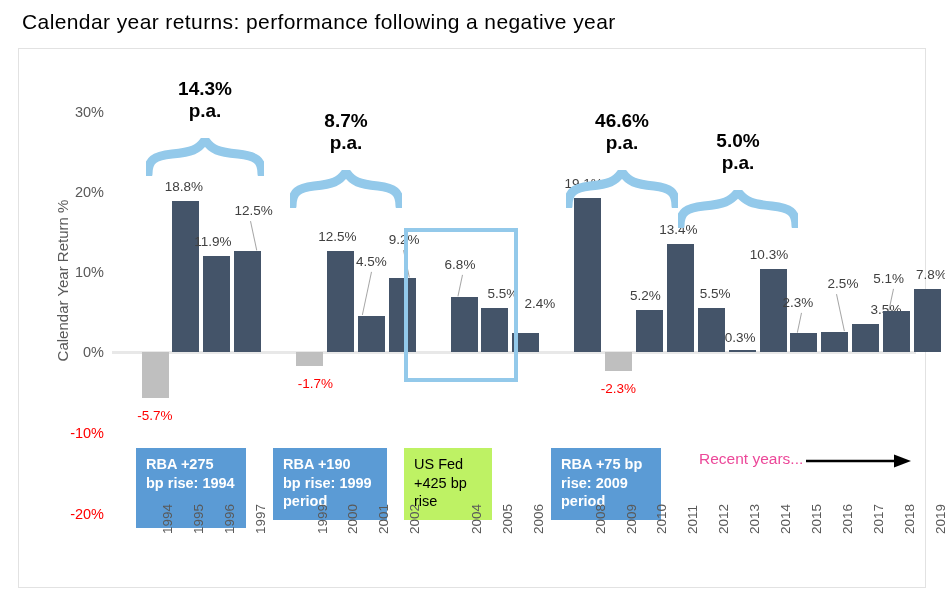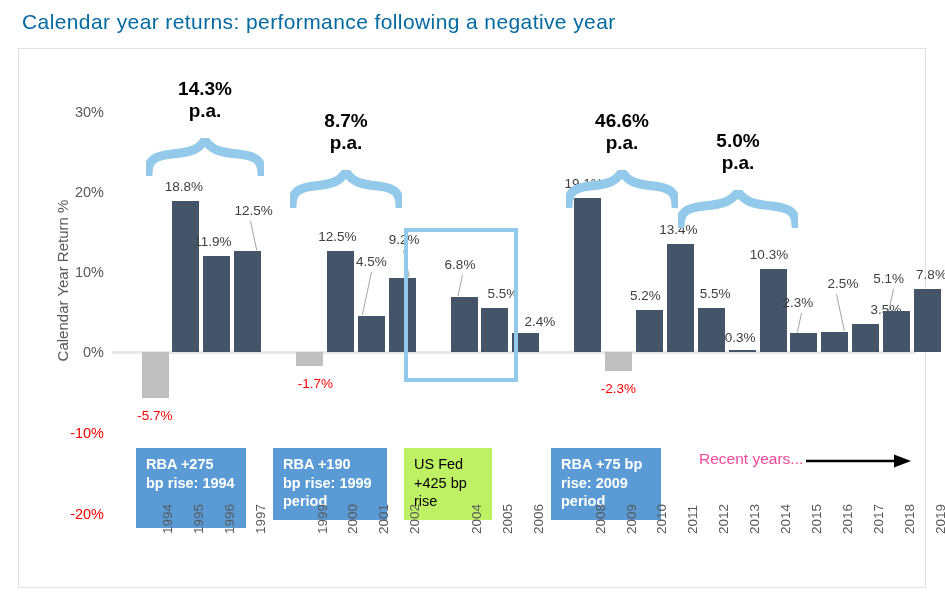--- a/index.html
+++ b/index.html
@@ -12,21 +12,21 @@
     width: 945px;
     height: 596px;
     overflow: hidden;
     background: #ffffff;
   }
   
   #chart-title {
     position: absolute;
     left: 22px; top: 10px;
     font-size: 21px;
-    color: #0369a1;
+    color: #000000;
     letter-spacing: 0.4px;
     white-space: nowrap;
   }
   
   #chart-frame {
     position: absolute;
     left: 18px; top: 48px;
     width: 908px; height: 540px;
     border: 1px solid #E2E2E2;
     box-sizing: border-box;
@@ -206,21 +206,21 @@
         <div class="leader" style="left: 371.3px; top: 271.775px; height: 44px; transform: rotate(12deg);"></div>
         <div class="bar " title="2002: 9.2%" style="left: 388.7px; top: 277.94px; width: 27px; height: 74.06px;"></div>
         <div class="val-label" style="left: 404.2px; top: 231.94px;">9.2%</div>
         <div class="leader" style="left: 403.1px; top: 249.94px; height: 28px; transform: rotate(-12deg);"></div>
         <div class="bar " title="2004: 6.8%" style="left: 450.5px; top: 297.26px; width: 27px; height: 54.74px;"></div>
         <div class="val-label" style="left: 460px; top: 257.26px;">6.8%</div>
         <div class="leader" style="left: 462.2px; top: 275.26px; height: 22px; transform: rotate(12deg);"></div>
         <div class="bar " title="2005: 5.5%" style="left: 481.4px; top: 307.725px; width: 27px; height: 44.275px;"></div>
         <div class="val-label" style="left: 502.9px; top: 285.725px;">5.5%</div>
         <div class="bar " title="2006: 2.4%" style="left: 512.3px; top: 332.68px; width: 27px; height: 19.32px;"></div>
-        <div class="val-label" style="left: 539.8px; top: 314px;">2.4%</div>
+        <div class="val-label" style="left: 539.8px; top: 296px;">2.4%</div>
         <div class="bar " title="2008: 19.1%" style="left: 574.1px; top: 198.245px; width: 27px; height: 153.755px;"></div>
         <div class="val-label" style="left: 583.6px; top: 176.245px;">19.1%</div>
         <div class="bar neg-grey" title="2009: -2.3%" style="left: 605px; top: 352px; width: 27px; height: 18.515px;"></div>
         <div class="val-label neg" style="left: 618.5px; top: 380.515px;">-2.3%</div>
         <div class="bar " title="2010: 5.2%" style="left: 635.9px; top: 310.14px; width: 27px; height: 41.86px;"></div>
         <div class="val-label" style="left: 645.4px; top: 288.14px;">5.2%</div>
         <div class="bar " title="2011: 13.4%" style="left: 666.8px; top: 244.13px; width: 27px; height: 107.87px;"></div>
         <div class="val-label" style="left: 678.3px; top: 222.13px;">13.4%</div>
         <div class="bar " title="2012: 5.5%" style="left: 697.7px; top: 307.725px; width: 27px; height: 44.275px;"></div>
         <div class="val-label" style="left: 715.2px; top: 285.725px;">5.5%</div>

